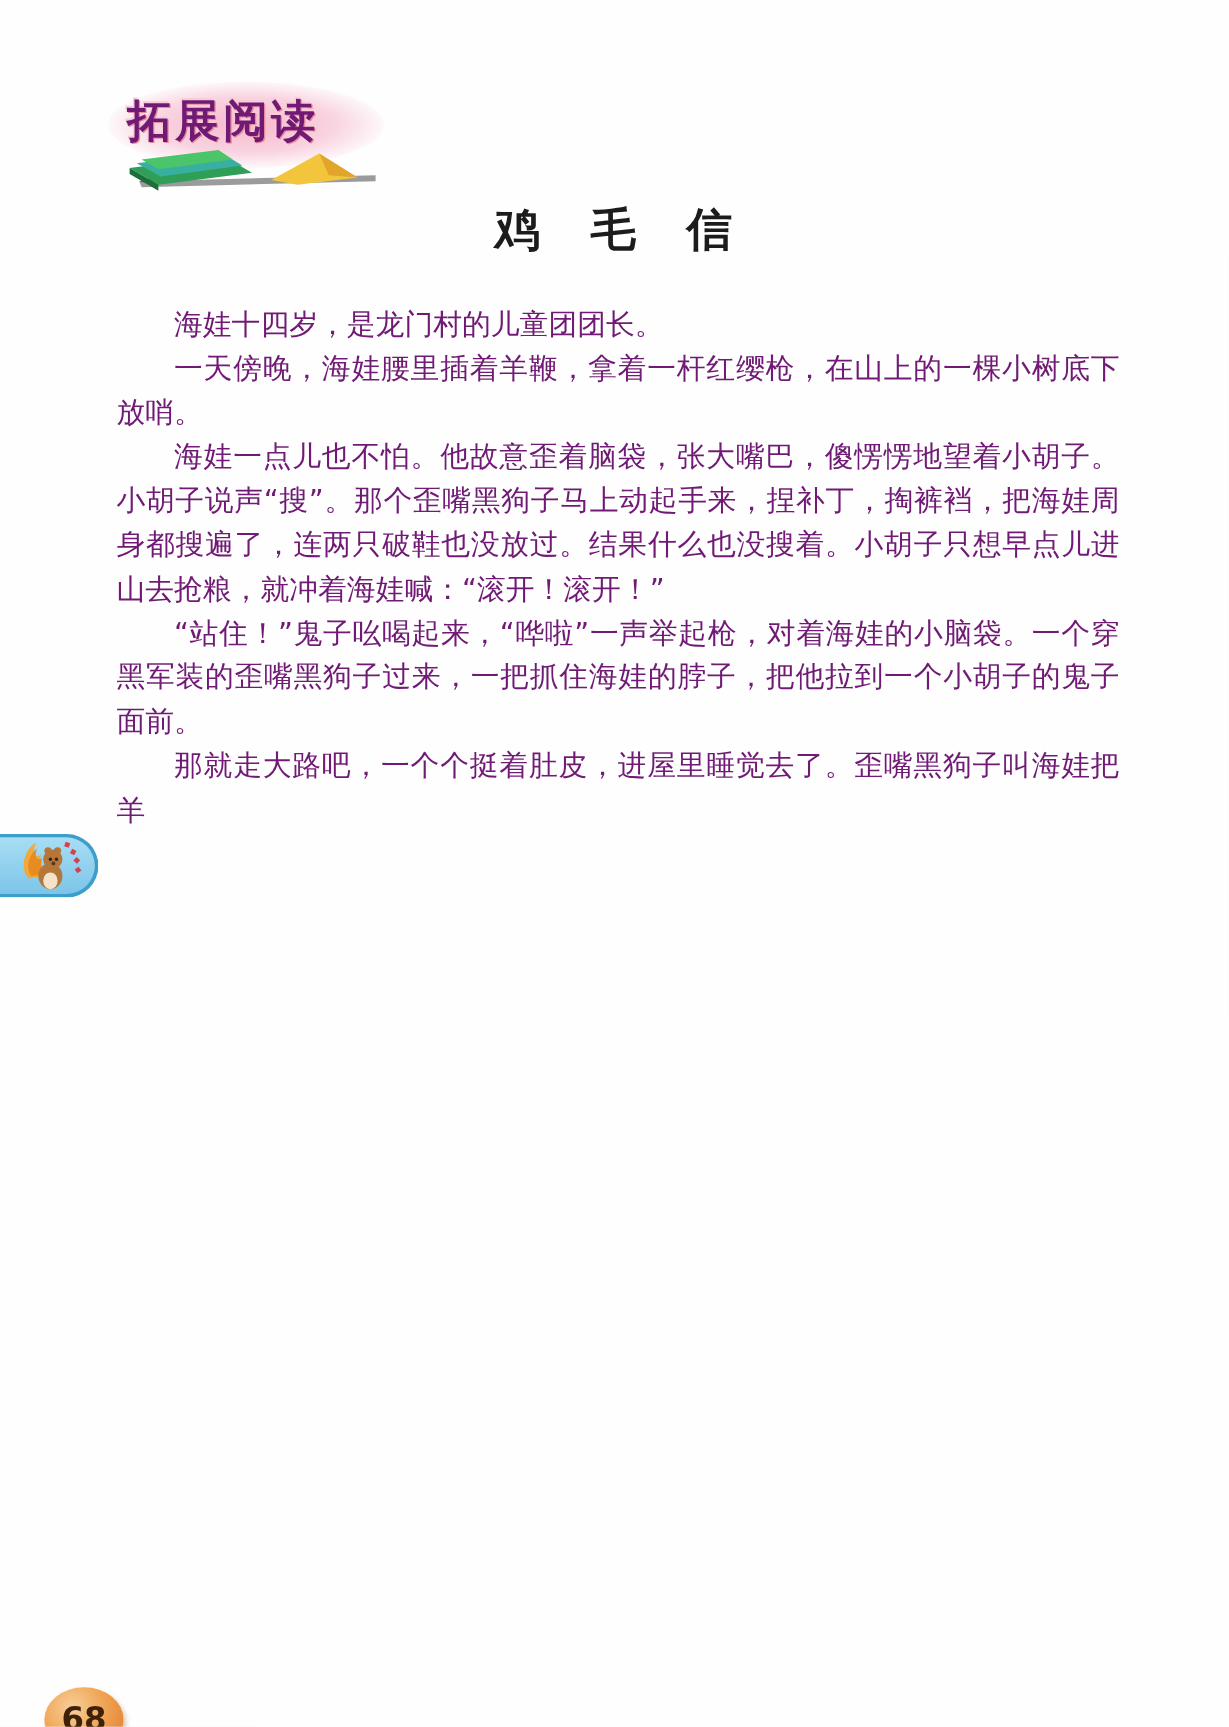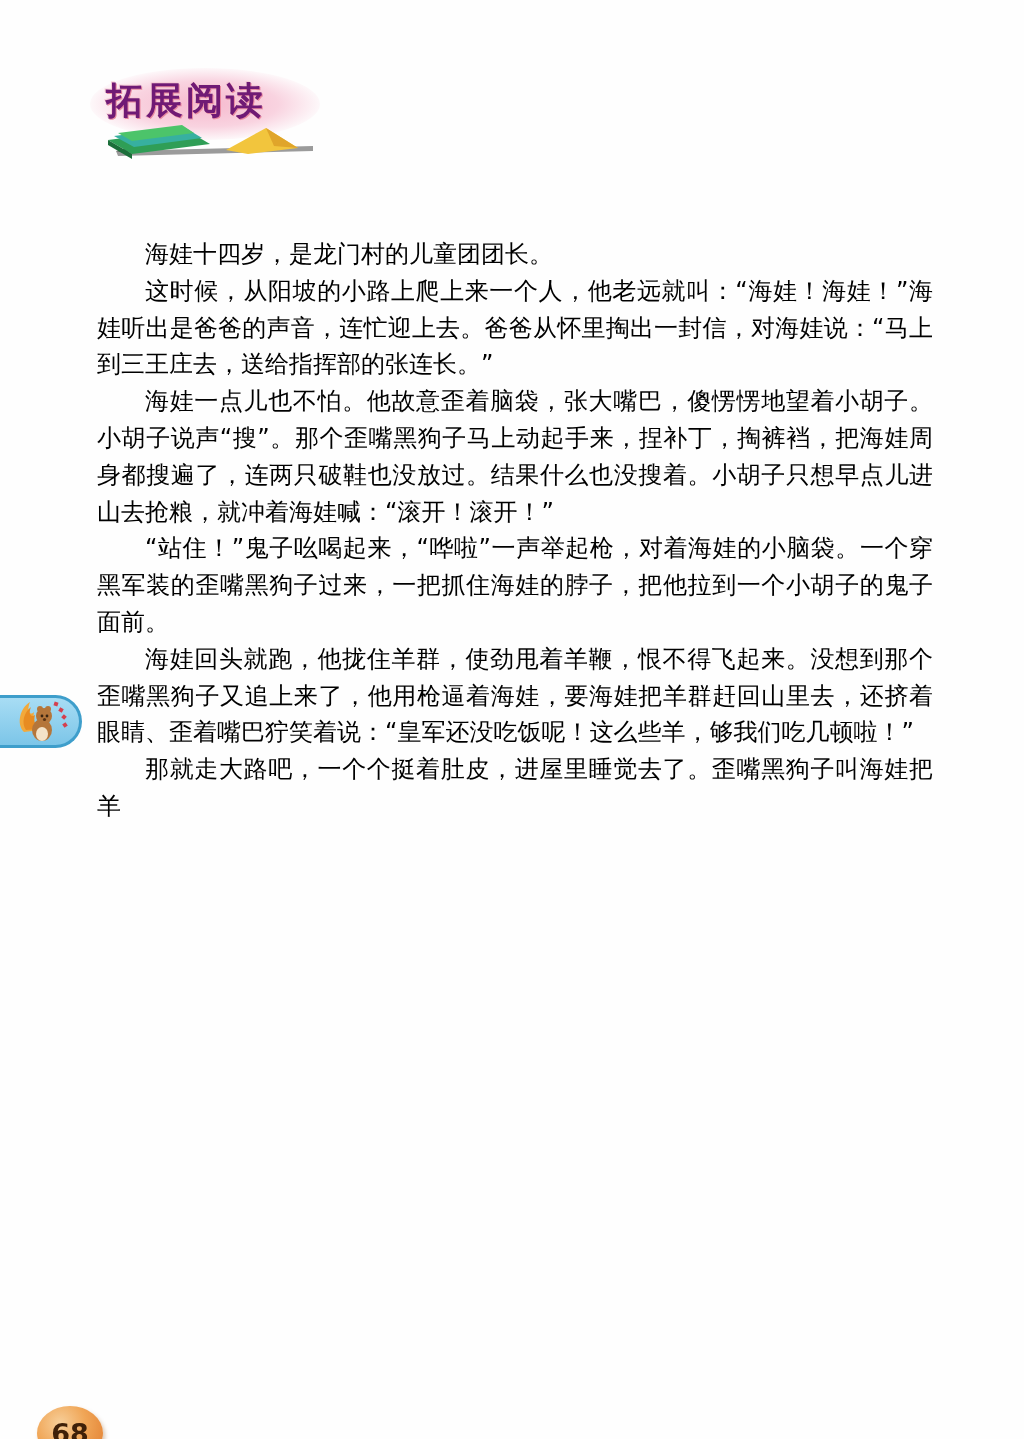--- a/index.html
+++ b/index.html
@@ -61,25 +61,25 @@
     font-size: 38px;
     font-weight: bold;
     color: #1c1c1c;
     letter-spacing: 2px;
   }
 
   
   .story {
     position: absolute;
     left: 97px;
-    top: 236px;
+    top: 252px;
     width: 836px;
     font-size: 24px;
     line-height: 36.8px;
-    color: #000000;
+    color: #701a75;
     text-align: justify;
   }
   .story p {
     margin: 0;
     text-indent: 2em;
   }
 
   
   .side-tab {
     position: absolute;
@@ -129,27 +129,27 @@
       <polygon points="10,16 88,6 112,20 34,30" fill="#2f9e56"></polygon>
       <polygon points="10,16 34,30 34,35 10,21" fill="#1c6e3a"></polygon>
       <polygon points="16,12 86,3 104,14 36,23" fill="#37b0a0"></polygon>
       <polygon points="20,9 84,1 96,9 34,17" fill="#4cc46a"></polygon>
 
       <polygon points="128,26 168,4 200,24 150,30" fill="#f2c53d"></polygon>
       <polygon points="168,4 176,22 200,24" fill="#e0a52a"></polygon>
     </svg>
   </div>
 
+  <h1 class="page-title">鸡　毛　信</h1>
 
   <div class="story">
     <p>海娃十四岁，是龙门村的儿童团团长。</p>
-    <p>这时候，从阳坡的小路上爬上来一个人，他老远就叫：“海娃！海娃！”海娃听出是爸爸的声音，连忙迎上去。爸爸从怀里掏出一封信，对海娃说：“马上到三王庄去，送给指挥部的张连长。”</p>
+    <p>一天傍晚，海娃腰里插着羊鞭，拿着一杆红缨枪，在山上的一棵小树底下放哨。</p>
     <p>海娃一点儿也不怕。他故意歪着脑袋，张大嘴巴，傻愣愣地望着小胡子。小胡子说声“搜”。那个歪嘴黑狗子马上动起手来，捏补丁，掏裤裆，把海娃周身都搜遍了，连两只破鞋也没放过。结果什么也没搜着。小胡子只想早点儿进山去抢粮，就冲着海娃喊：“滚开！滚开！”</p>
     <p>“站住！”鬼子吆喝起来，“哗啦”一声举起枪，对着海娃的小脑袋。一个穿黑军装的歪嘴黑狗子过来，一把抓住海娃的脖子，把他拉到一个小胡子的鬼子面前。</p>
-    <p>海娃回头就跑，他拢住羊群，使劲甩着羊鞭，恨不得飞起来。没想到那个歪嘴黑狗子又追上来了，他用枪逼着海娃，要海娃把羊群赶回山里去，还挤着眼睛、歪着嘴巴狞笑着说：“皇军还没吃饭呢！这么些羊，够我们吃几顿啦！”</p>
     <p>那就走大路吧，一个个挺着肚皮，进屋里睡觉去了。歪嘴黑狗子叫海娃把羊</p>
   </div>
 
   <div class="side-tab">
     <svg width="64" height="64" viewBox="0 0 64 64">
 
       <path d="M14,44 C6,36 10,20 20,14 C16,24 20,28 24,24 C22,34 26,40 30,42 Z" fill="#f2a93b"></path>
       <path d="M16,42 C11,35 14,24 21,19 C18,26 21,30 25,27 C23,34 26,39 29,41 Z" fill="#e88c22"></path>
 
       <ellipse cx="32" cy="42" rx="10" ry="11" fill="#b5763a"></ellipse>

